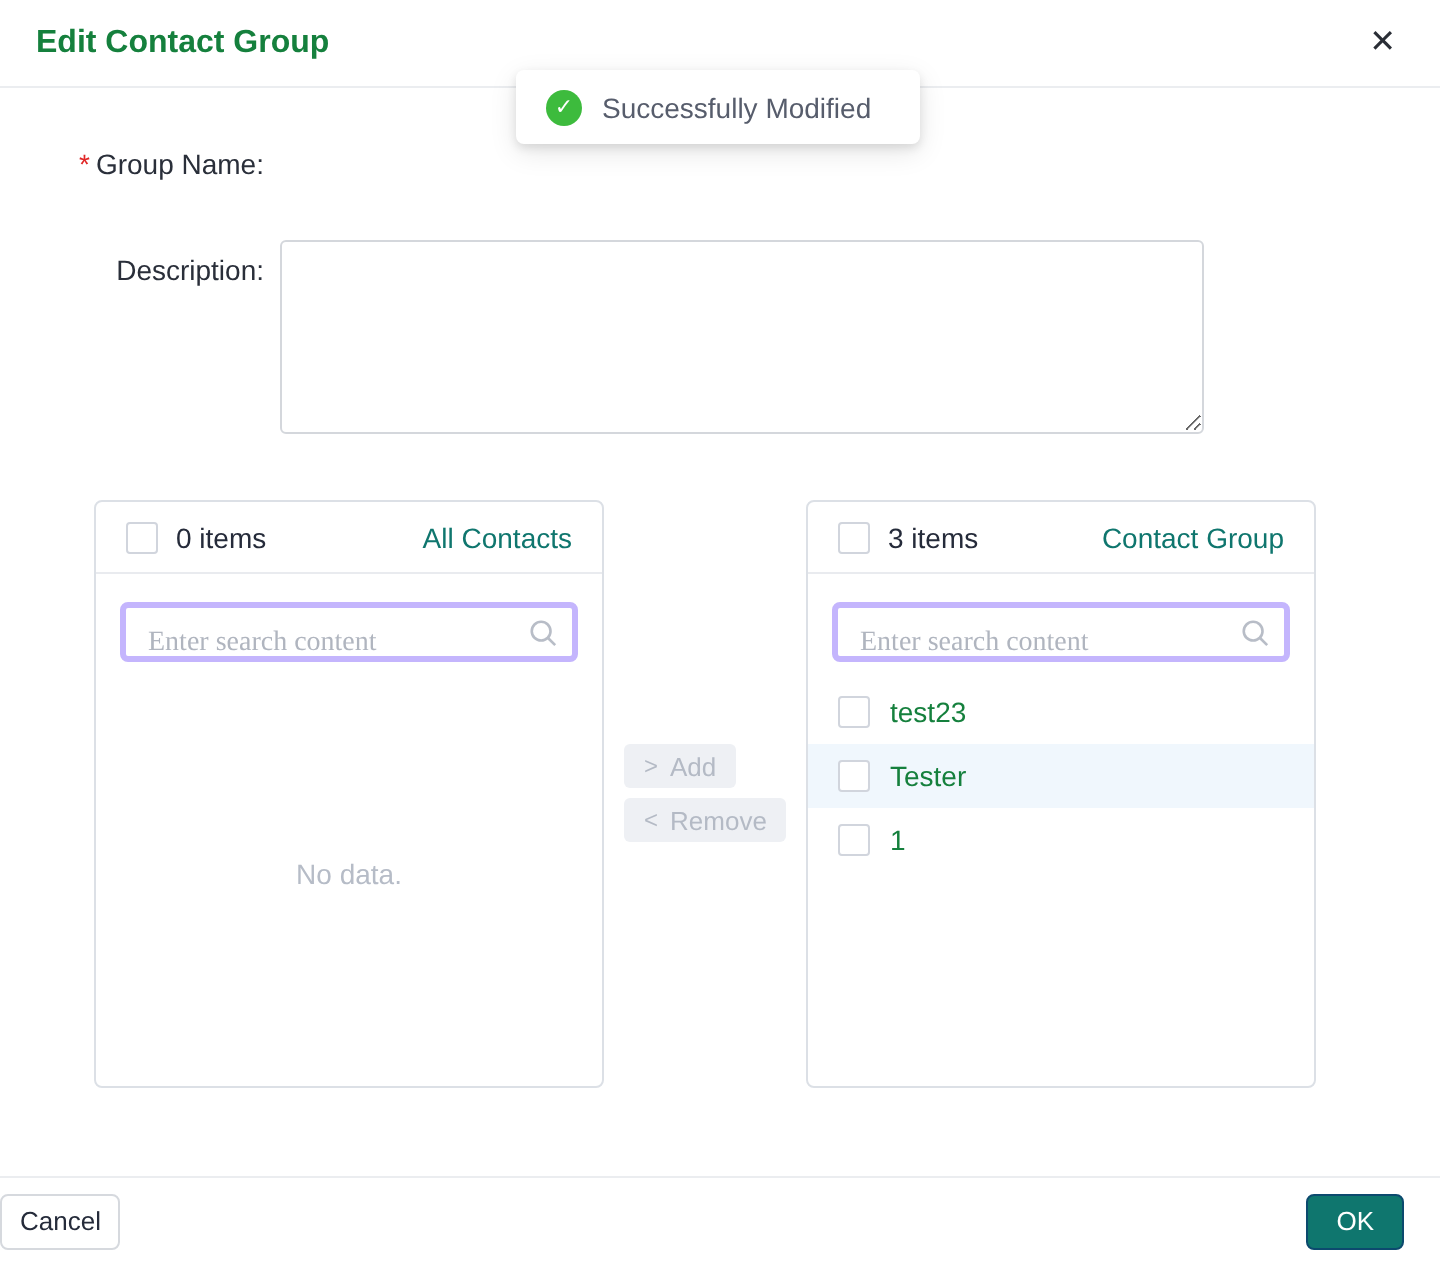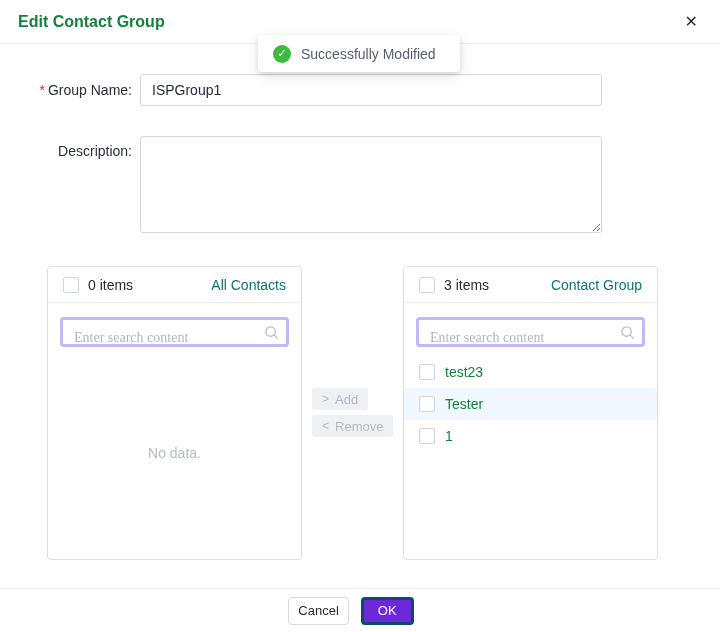--- a/index.html
+++ b/index.html
@@ -205,21 +205,21 @@
   .xfer-arrow { font-size: 12px; }
 
   
   .dlg-footer {
     position: absolute;
     left: 0; right: 0; bottom: 0;
     height: 44px;
     border-top: 1px solid #ebedf0;
     display: flex;
     align-items: center;
-    justify-content: center;
+    justify-content: space-between;
     gap: 12px;
     padding-right: 18px;
     background: #fff;
   }
   .btn {
     height: 28px;
     border-radius: 4px;
     font-size: 13px;
     font-family: inherit;
     cursor: pointer;
@@ -227,43 +227,42 @@
     align-items: center;
     justify-content: center;
   }
   .btn-cancel {
     background: #ffffff;
     border: 1px solid #d6d9de;
     color: #252b3a;
     padding: 0 9px;
   }
   .btn-ok {
-    background: #6d28d9;
-    border: 3px solid #0c4a6e;
+    background: #0f766e;
+    border: 1px solid #0c4a6e;
     color: #ffffff;
     padding: 0 14px;
   }
 </style>
 </head>
 <body>
 
 <div class="dlg-header">
   <div class="dlg-title">Edit Contact Group</div>
   <button class="dlg-close">✕</button>
 </div>
 
 <div class="toast">
   <span class="toast-icon">✓</span>
   <span class="toast-msg">Successfully Modified</span>
 </div>
 
 <div class="form">
   <div class="form-row row-name">
     <div class="form-label"><span class="req">*</span><span>Group Name:</span></div>
-    <input class="text-input" type="text" value="ISPGroup1" style="">
   </div>
 
   <div class="form-row row-desc">
     <div class="form-label">Description:</div>
     <textarea class="desc-area" style=""></textarea>
   </div>
 </div>
 
 <div class="transfer">
 

